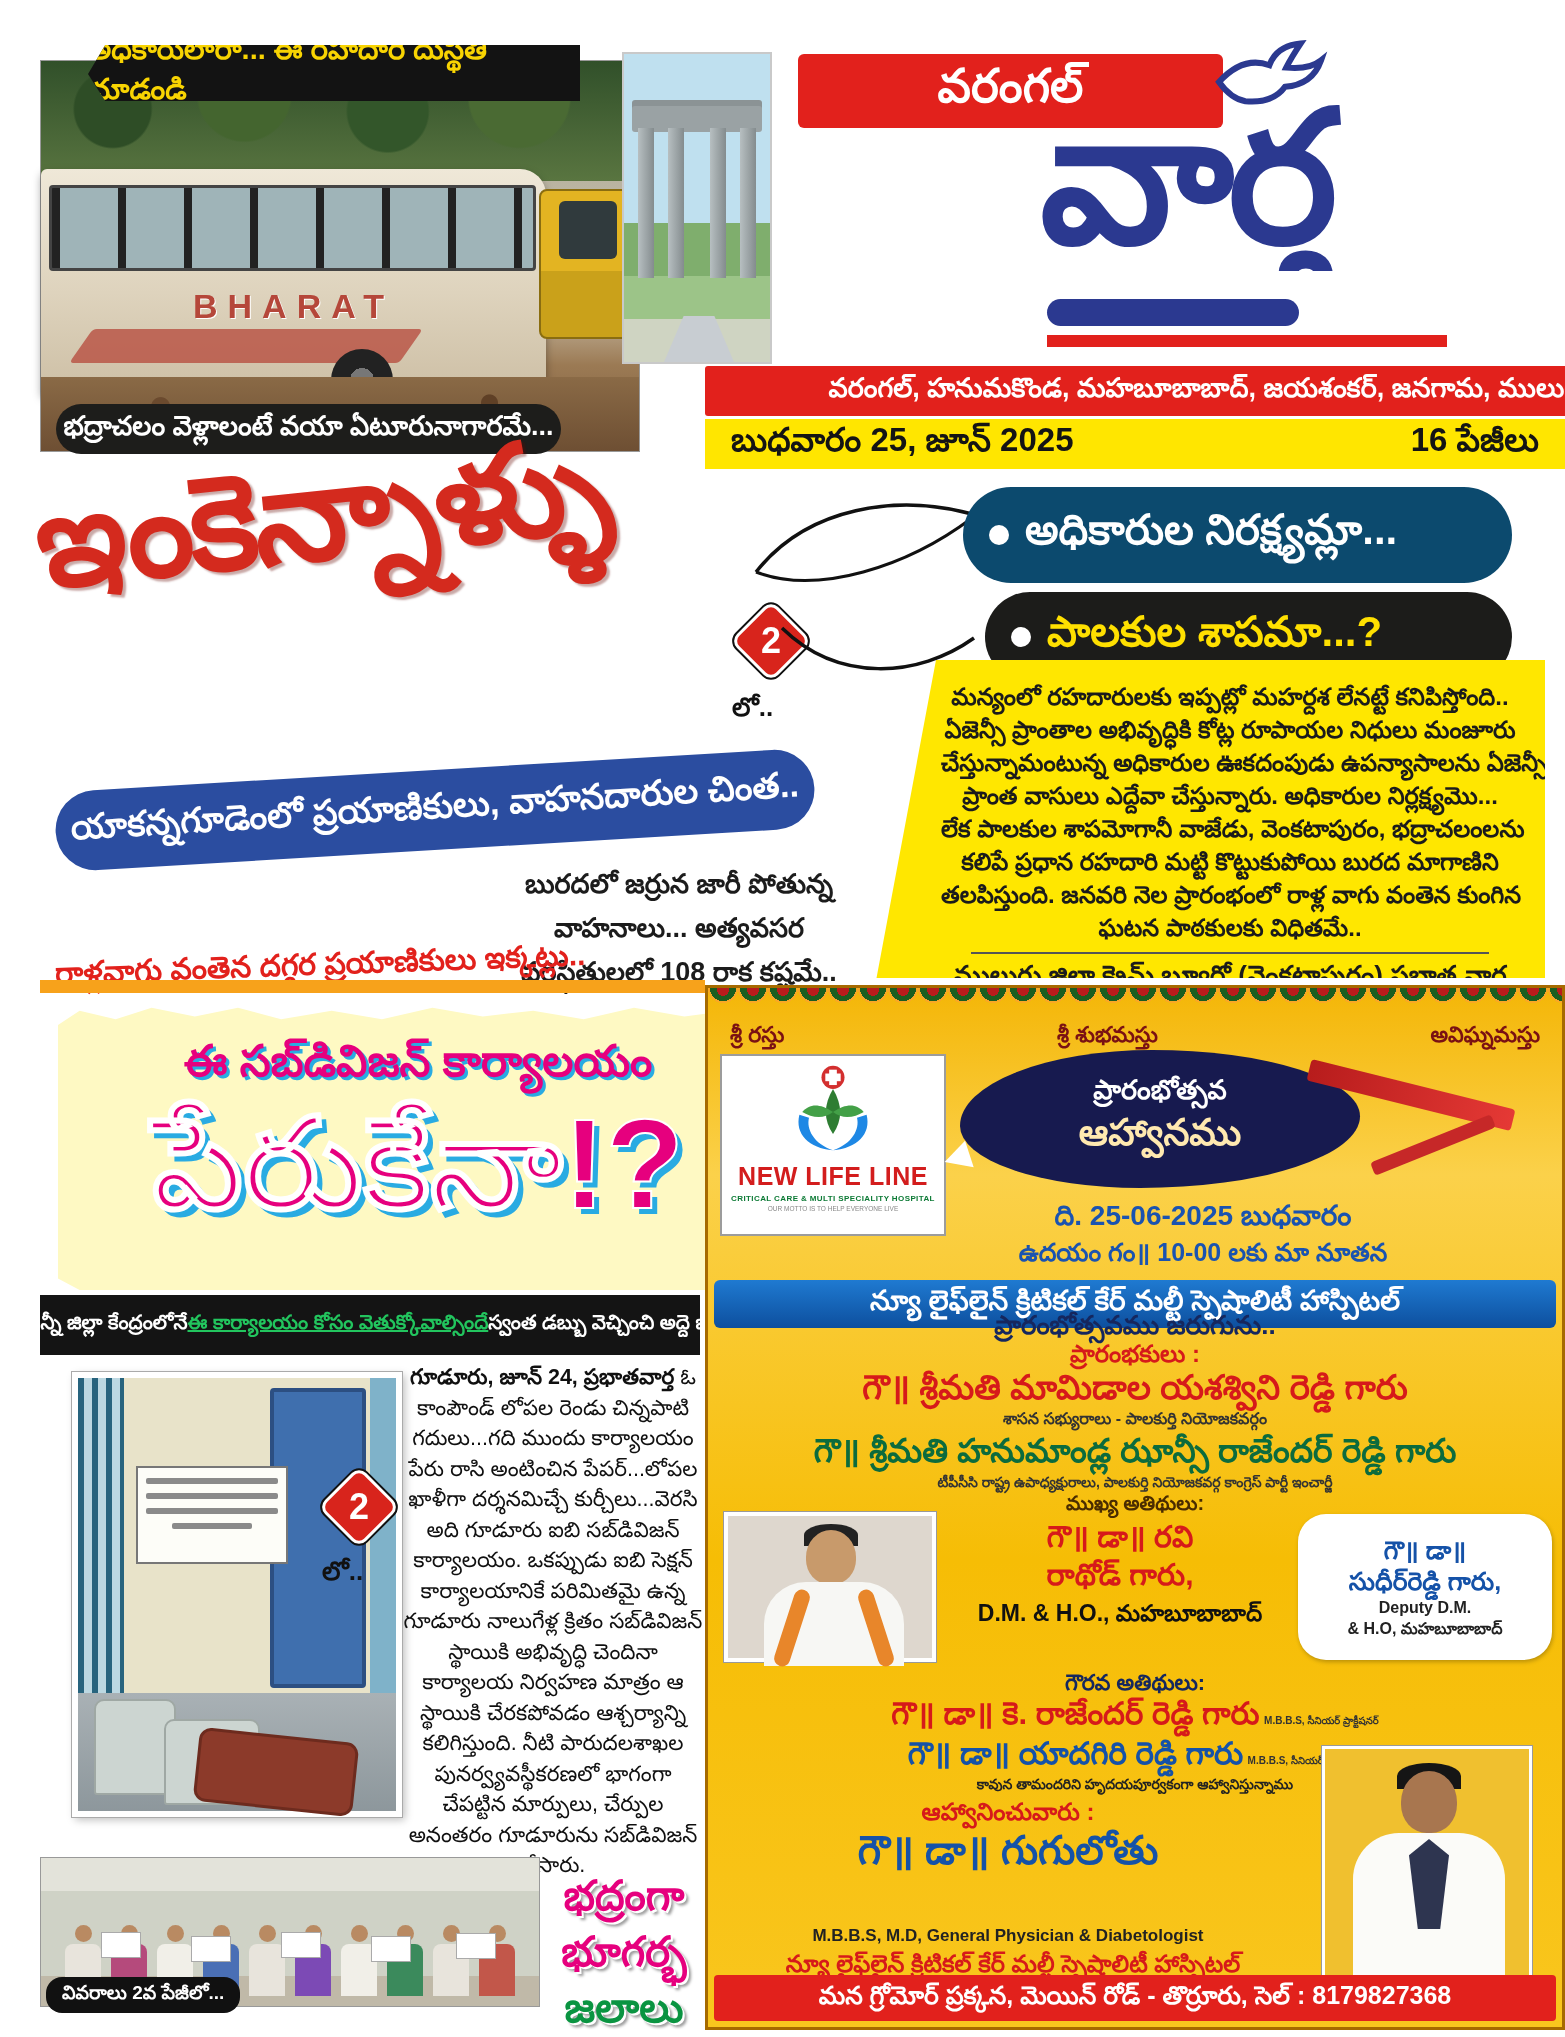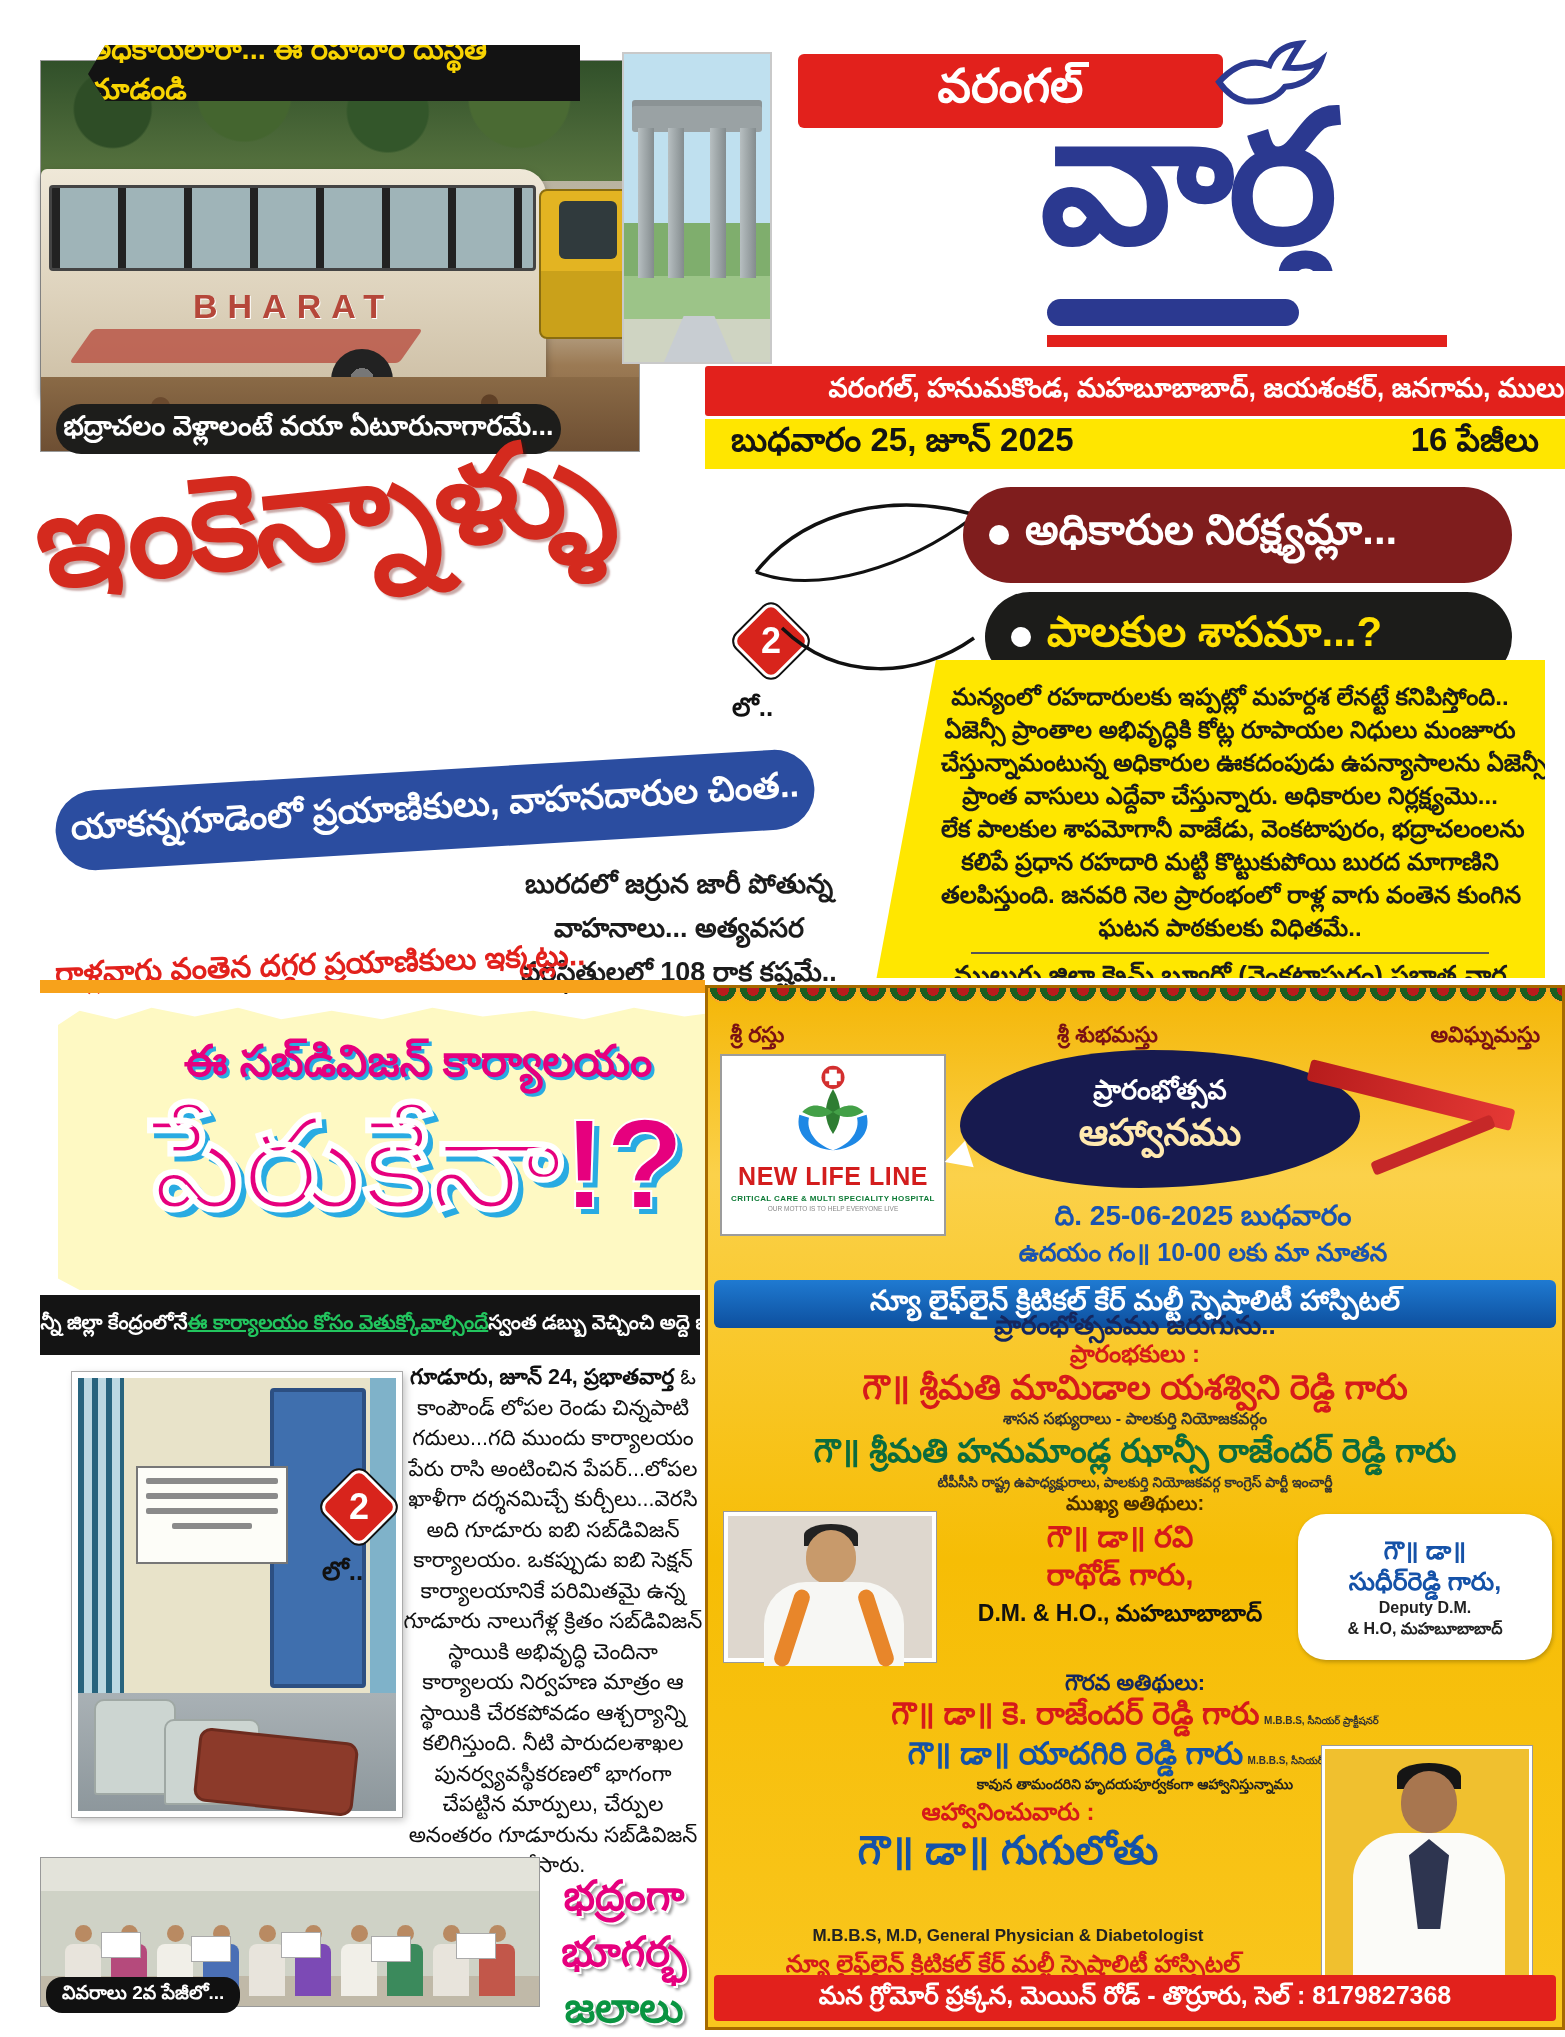--- a/index.html
+++ b/index.html
@@ -46,21 +46,21 @@
   .districts-strip{left:705px;top:366px;width:1008px;height:50px;background:#e2211c;color:#fff;font-size:27px;font-weight:bold;border-radius:3px;}
   .date-strip{left:705px;top:419px;width:860px;height:50px;background:#ffe600;color:#141414;font-size:33px;font-weight:bold;display:flex;align-items:center;justify-content:space-between;padding:0 26px;}
 
   
   .script-headline{left:28px;top:468px;width:780px;font-size:132px;font-weight:800;color:#d42a1e;transform:rotate(-6deg);transform-origin:left top;white-space:nowrap;letter-spacing:-4px;text-shadow:3px 3px 2px rgba(100,10,0,.35);}
   .badge-diamond{width:58px;height:58px;background:#d8241c;border:3px solid #fff;box-shadow:0 0 0 2px #111;transform:rotate(45deg);border-radius:10px;display:flex;align-items:center;justify-content:center;}
   .badge-diamond span{transform:rotate(-45deg);color:#fff;font-size:36px;font-weight:bold;}
   .badge-suffix{font-size:26px;font-weight:bold;color:#111;}
   .pill{border-radius:50px;display:flex;align-items:center;gap:16px;padding-left:26px;}
   .pill .dot{width:20px;height:20px;border-radius:50%;background:#fff;flex:0 0 auto;}
-  .pill-red{left:963px;top:487px;width:549px;height:96px;background:#7f1d1d;color:#fff;font-size:42px;font-weight:bold;}
+  .pill-red{left:963px;top:487px;width:549px;height:96px;background:#0c4a6e;color:#fff;font-size:42px;font-weight:bold;}
   .pill-black{left:985px;top:592px;width:527px;height:90px;background:#1c1c1a;color:#ffe000;font-size:42px;font-weight:bold;}
   .yellow-box{left:845px;top:660px;width:700px;height:318px;background:#ffe700;clip-path:polygon(13% 0,100% 0,100% 100%,4.5% 100%);padding:20px 26px 10px 96px;color:#1b1b1b;}
   .yellow-box .line{font-size:24px;font-weight:600;line-height:33px;text-align:center;white-space:nowrap;}
   .yellow-box hr{border:none;border-top:2px solid #555;margin:8px 30px 6px;}
   .yellow-byline{font-size:26px;font-weight:bold;text-align:center;}
   .blue-banner{left:55px;top:770px;width:760px;height:80px;background:#2b4da0;border-radius:42px;transform:rotate(-3.4deg);color:#fff;font-size:35px;font-weight:bold;}
   .side-note{left:505px;top:862px;width:348px;font-size:27px;font-weight:bold;color:#1c1c1c;line-height:44px;text-align:center;}
   .red-strap{left:55px;top:948px;width:490px;font-size:30px;font-weight:bold;color:#e2211c;transform:rotate(-2deg);white-space:nowrap;}
   .orange-bar{left:40px;top:980px;width:665px;height:13px;background:#f7a21b;}
 

